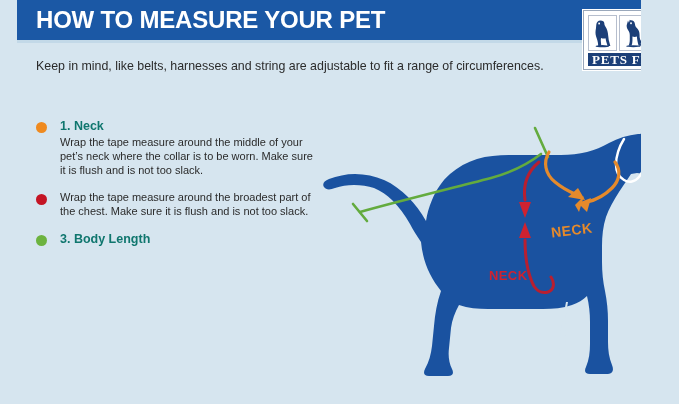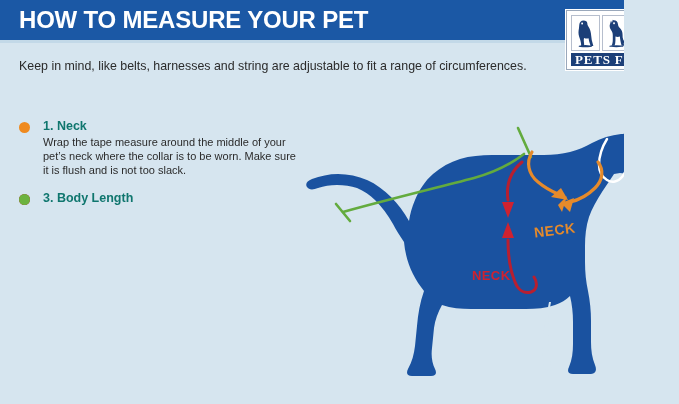--- a/index.html
+++ b/index.html
@@ -10,21 +10,21 @@
     width: 679px;
     height: 404px;
     background: #d6e5ef;
     font-family: "Liberation Sans", sans-serif;
     overflow: hidden;
     position: relative;
   }
 
   #page {
     position: absolute;
-    left: 0; top: 0;
+    left: 17px; top: 0;
     width: 624px;
     height: 404px;
     background: #d6e5ef;
     overflow: hidden;
   }
 
   
   #header-bar {
     position: absolute;
     left: 0; top: 0;
@@ -239,20 +239,21 @@
   <div id="steps">
 
     <div class="step">
       <span class="step-bullet" style="background:#ef8a1f"></span>
       <div class="step-title">1. Neck</div>
       <div class="step-body">Wrap the tape measure around the middle of your pet’s neck where the collar is to be worn. Make sure it is flush and is not too slack.</div>
     </div>
 
     <div class="step">
       <span class="step-bullet" style="background:#c41424"></span>
+      <div class="step-body">Wrap the tape measure around the broadest part of the chest. Make sure it is flush and is not too slack.</div>
     </div>
 
     <div class="step">
       <span class="step-bullet" style="background:#6cb33f"></span>
       <div class="step-title">3. Body Length</div>
     </div>
 
   </div>
 
   <div id="illustration">

